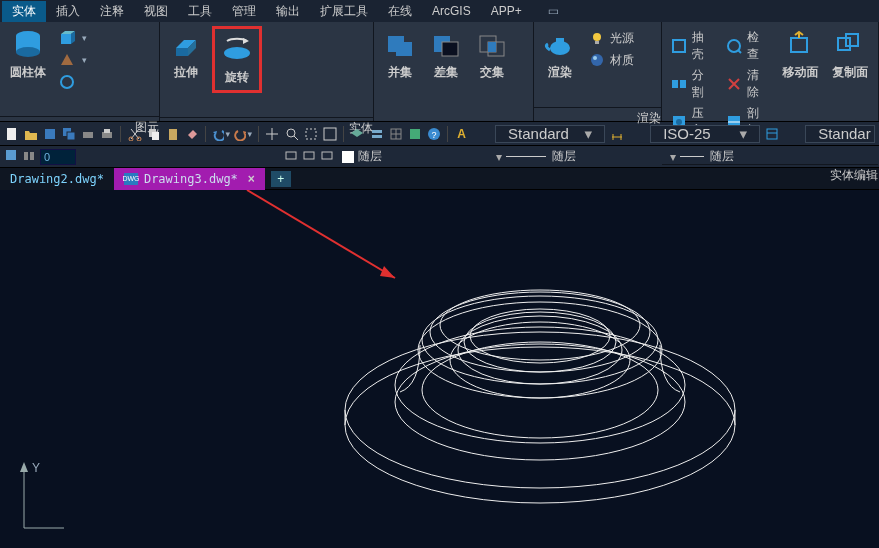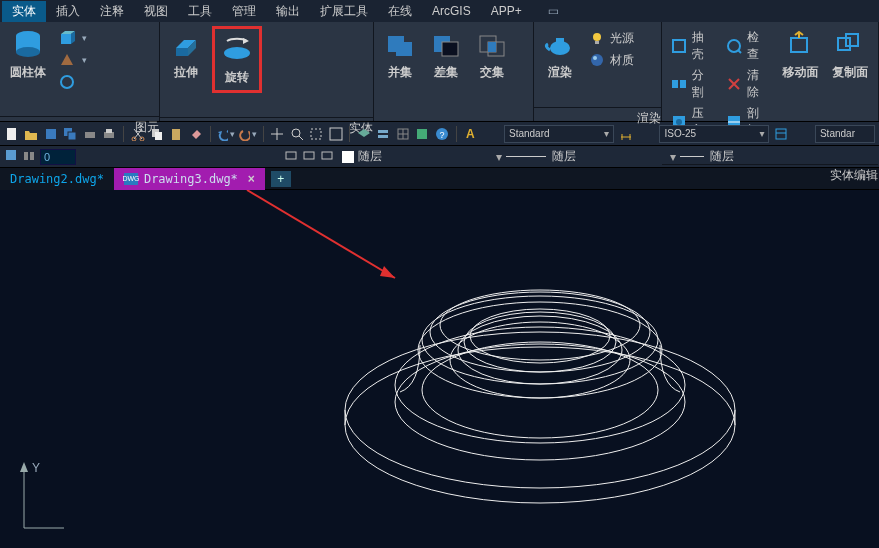--- a/index.html
+++ b/index.html
@@ -15,27 +15,27 @@
 .btn { display:flex; flex-direction:column; align-items:center; gap:4px; padding:2px 4px; cursor:pointer;font-weight:bold; }
 .btn .ico { width:32px; height:32px; display:flex; align-items:center; justify-content:center; }
 .btn .lbl { font-size:12px; color:#ccc; white-space:nowrap; }
 .btn-sm { display:flex; align-items:center; gap:4px; padding:1px 2px; cursor:pointer; font-size:12px; color:#ccc; }
 .btn-sm .ico { width:18px; height:18px; display:flex; align-items:center; justify-content:center; }
 .small-col { display:flex; flex-direction:column; gap:2px; padding-top:2px; }
 .highlight { border:3px solid #e03030; border-radius:0; padding:2px; }
 .toolbar { background:#1e2838; height:24px; display:flex; align-items:center; gap:4px; padding:0 4px; border-bottom:1px solid #000; }
 .toolbar .tb { width:18px; height:18px; display:flex; align-items:center; justify-content:center; cursor:pointer; }
 .toolbar .sep { width:1px; height:16px; background:#444; margin:0 2px; }
-.toolbar select,.toolbar .combo { background:#1a2332; color:#ccc; border:1px solid #3a4758; height:18px; font-size:10px; padding:0 4px;margin-left:22px; }
+.toolbar select,.toolbar .combo { background:#1a2332; color:#ccc; border:1px solid #3a4758; height:18px; font-size:15px; padding:0 12px;margin-left:22px; }
 .combo { display:flex; align-items:center; min-width:110px; justify-content:space-between; }
 .combo .cv { color:#aaa; }
 .toolbar2 { background:#1e2838; height:22px; display:flex; align-items:center; gap:4px; padding:0 4px; border-bottom:1px solid #000; }
 .numbox { background:#00223a; color:#6fb4e0; border:1px solid #114; width:36px; height:16px; font-size:11px; padding:0 3px; display:inline-flex; align-items:center; }
 .tabs { background:#0f1622; height:22px; display:flex; align-items:center; border-bottom:1px solid #000; }
-.tab { height:22px; display:flex; align-items:center; padding:0 10px; gap:6px; font-family:monospace; font-size:12px; color:#0ea5e9; cursor:pointer; }
+.tab { height:22px; display:flex; align-items:center; padding:0 10px; gap:6px; font-family:monospace; font-size:12px; color:#7dd3fc; cursor:pointer; }
 .tab.inactive { background:#0f1622; }
 .tab.active { background:#a21caf; color:#cde; }
 .tab .close { color:#ccc; font-weight:bold; cursor:pointer; margin-left:4px; }
 .tab .dwg-ico { width:14px; height:12px; background:#2a7ac0; display:inline-flex; align-items:center; justify-content:center; font-size:7px; color:#fff; }
 .newtab { width:20px; height:16px; background:#1f4b66; margin-left:6px; display:flex; align-items:center; justify-content:center; color:#cfe; cursor:pointer; }
 .viewport { position:relative; background:#081020; width:879px; height:358px; }
 .ucs { position:absolute; left:14px; bottom:10px; }
 svg text { user-select:none; }
 .drop { font-size:9px; color:#9ab; margin-left:2px; }
 </style>

